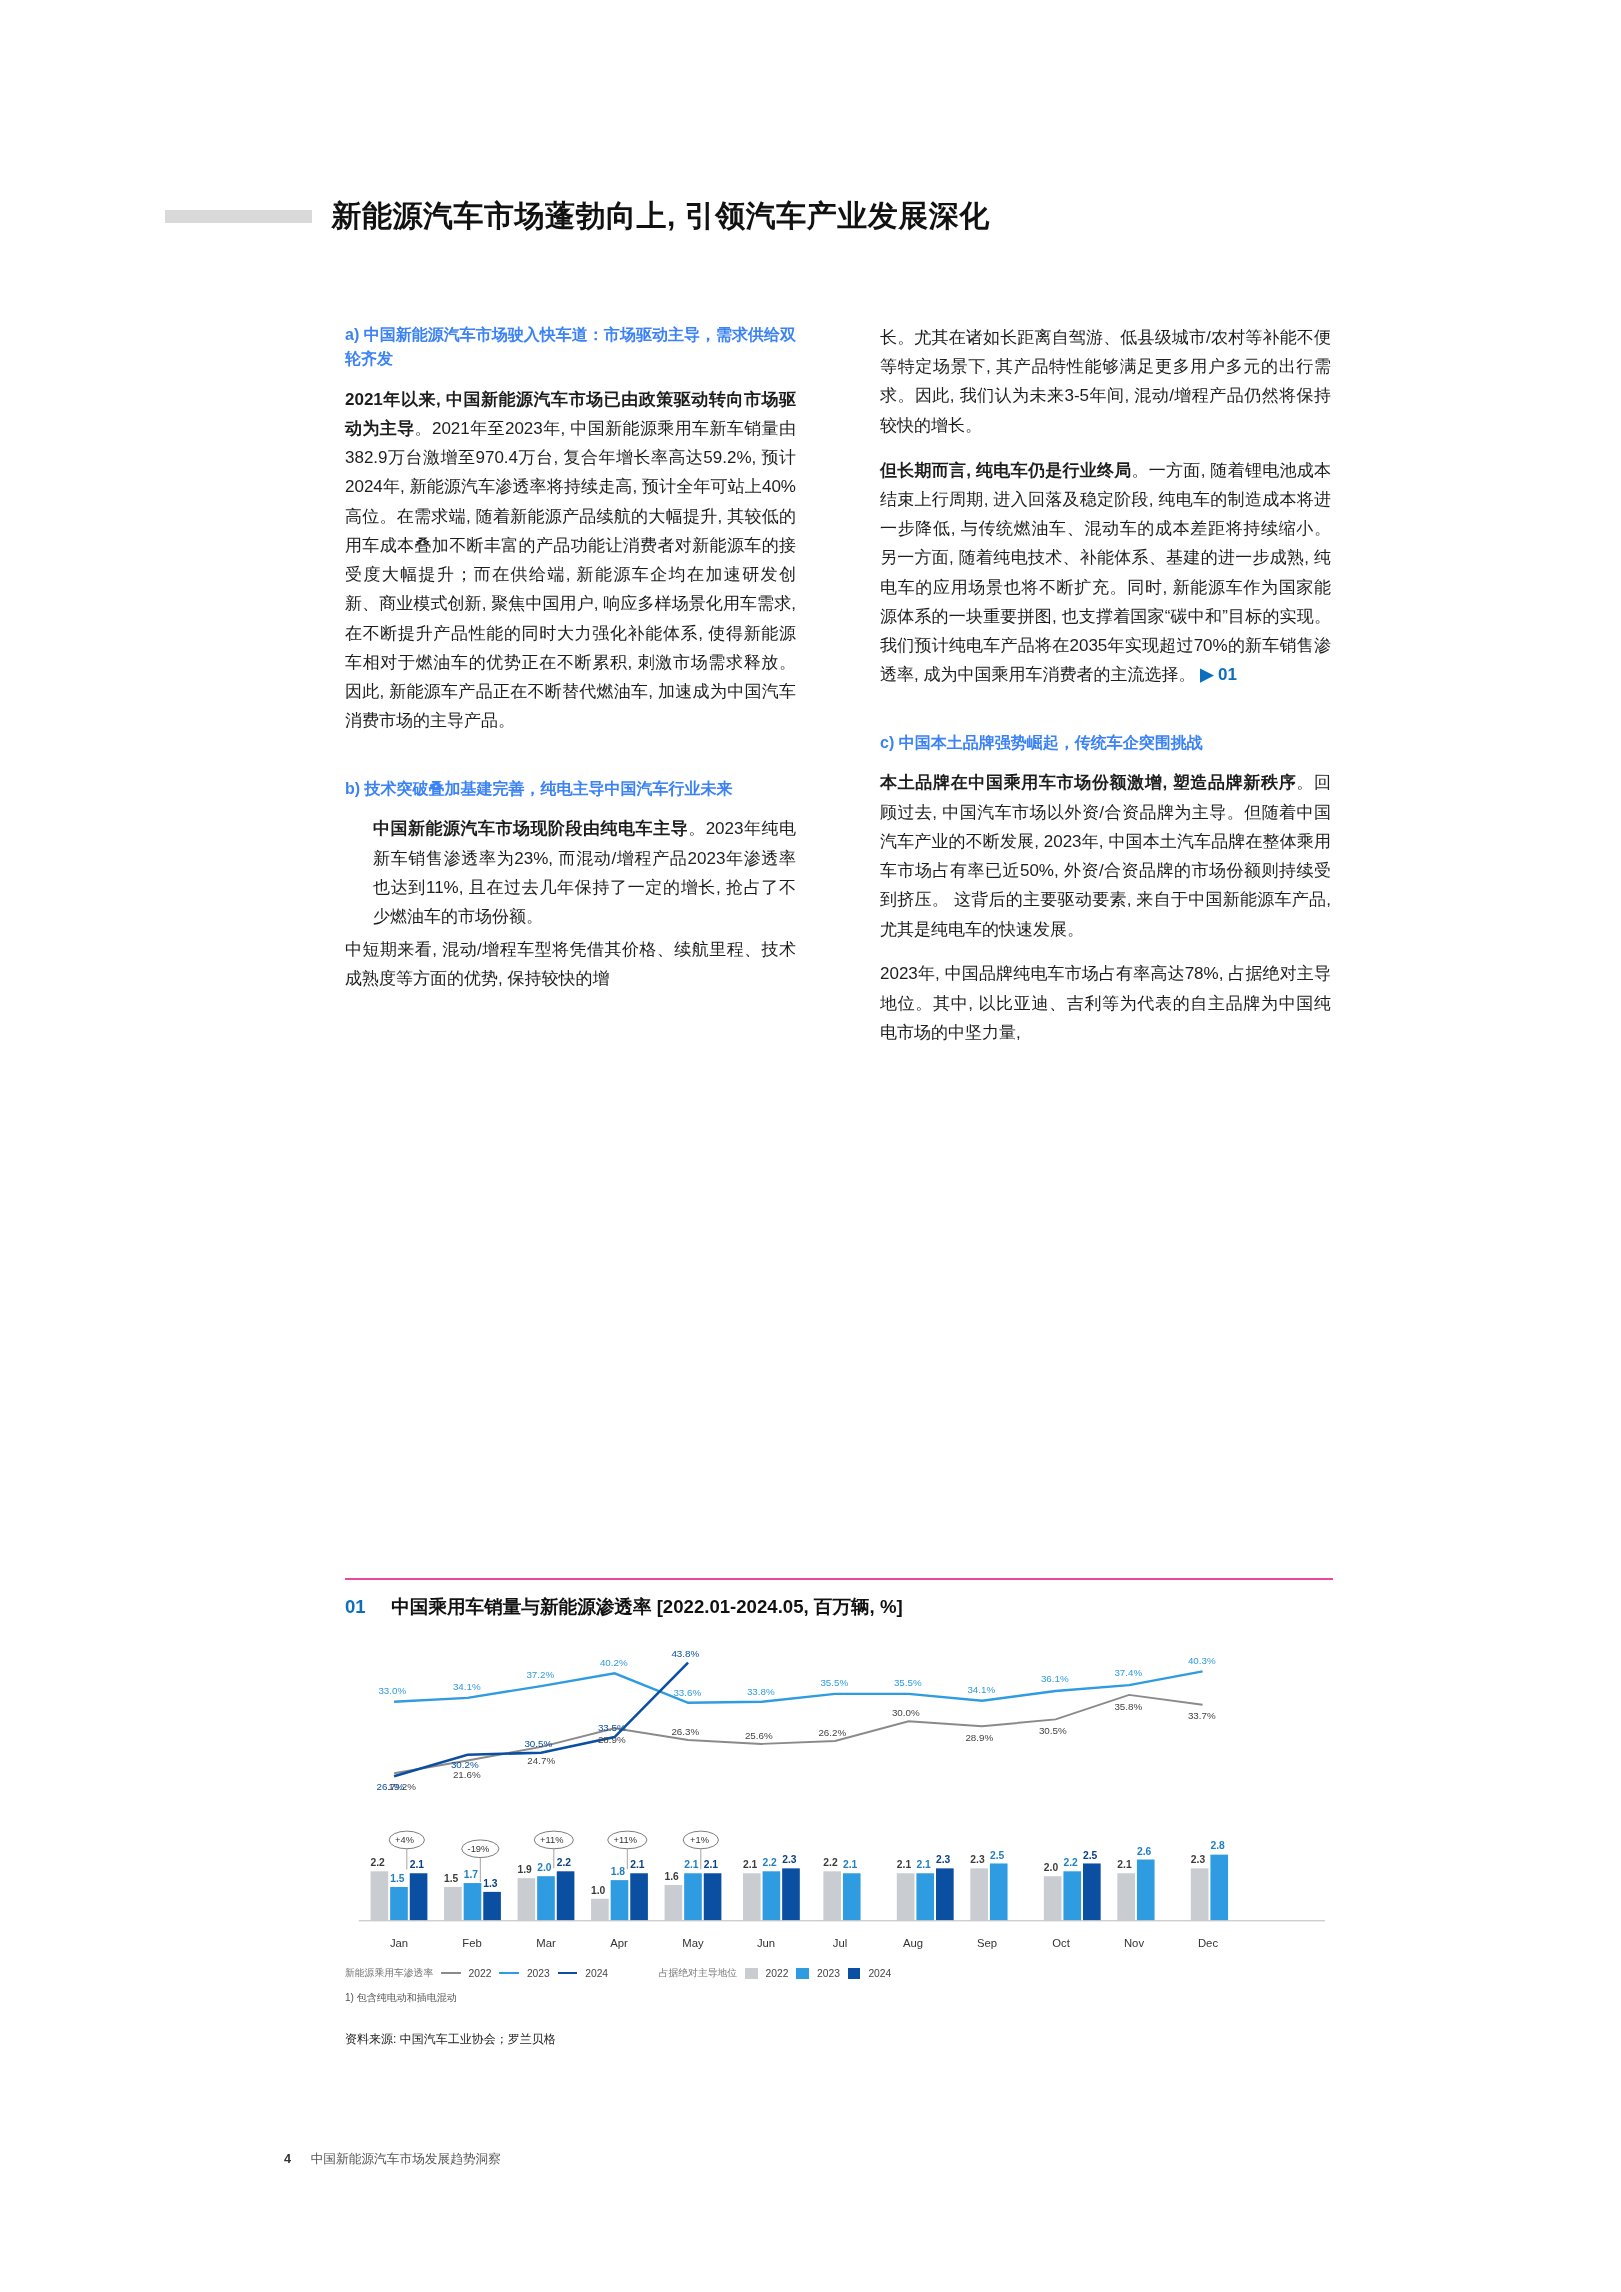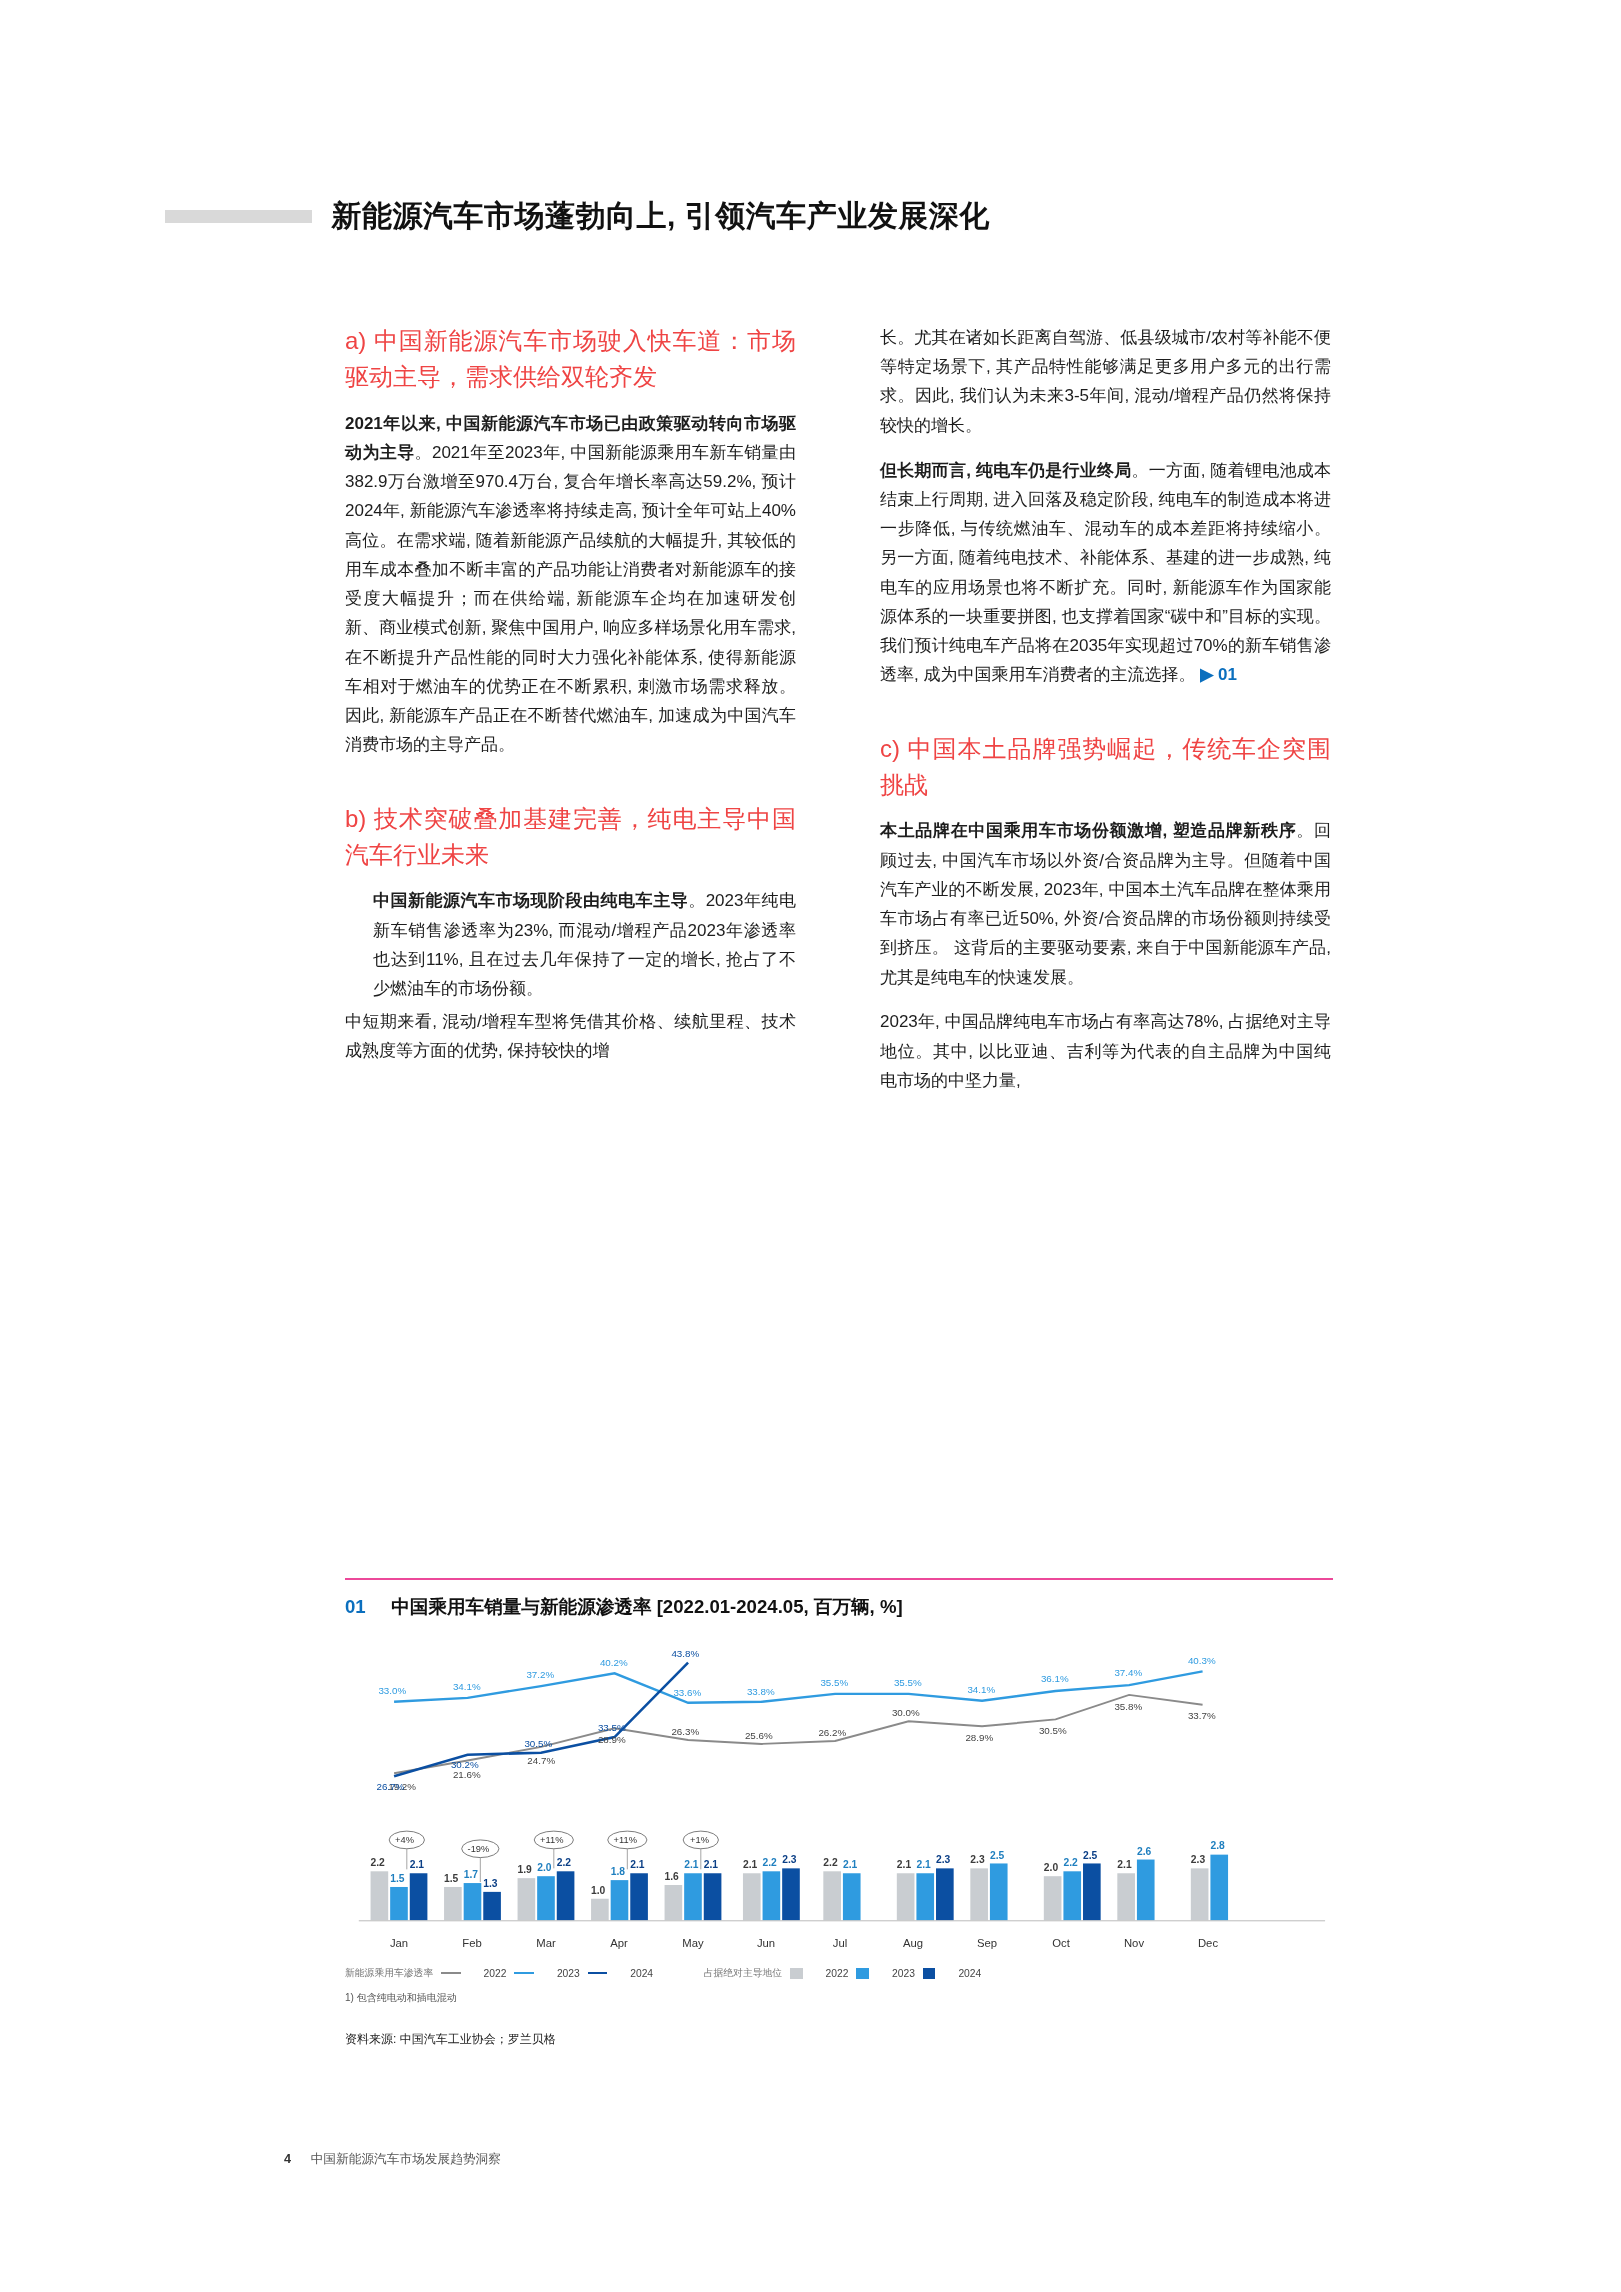--- a/index.html
+++ b/index.html
@@ -49,23 +49,23 @@
     top: 319px;
     width: 451px;
     font-size: 17px;
     line-height: 1.72;
     color: #1d1d1d;
     text-align: justify;
   }
   .col-left { left: 345px; }
   .col-right { left: 880px; }
   h3.sec {
-    color: #ef4444;
-    font-size: 24px;
-    font-weight: normal;
+    color: #3b82f6;
+    font-size: 16px;
+    font-weight: bold;
     line-height: 1.5;
     margin: 0 0 13.7px 0;
   }
   .col p {
     margin: 0 0 15.7px 0;
   }
   .col p.tight { margin-bottom: 3.9px; margin-left: 28px; }
   .lead { font-weight: bold; }
   .spacer-lg { height: 25.5px; }
   .ref {
@@ -117,21 +117,21 @@
     transform: translateX(-50%);
   }
   .legend {
     margin-top: 9.8px;
     display: flex;
     align-items: center;
     font-size: 10.3px;
     color: #444;
     gap: 7.8px;
   }
-  .legend .grp { display: flex; align-items: center; gap: 23px; }
+  .legend .grp { display: flex; align-items: center; gap: 8px; }
   .legend .lbl { color: #777; font-size: 9.8px; }
   .legend .ln {
     display: inline-block;
     width: 19.6px; height: 2px;
     background: #8a8a8a;
   }
   .legend .ln.b23 { background: #2f9be0; }
   .legend .ln.b24 { background: #0b4fa2; }
   .legend .sw {
     display: inline-block;

